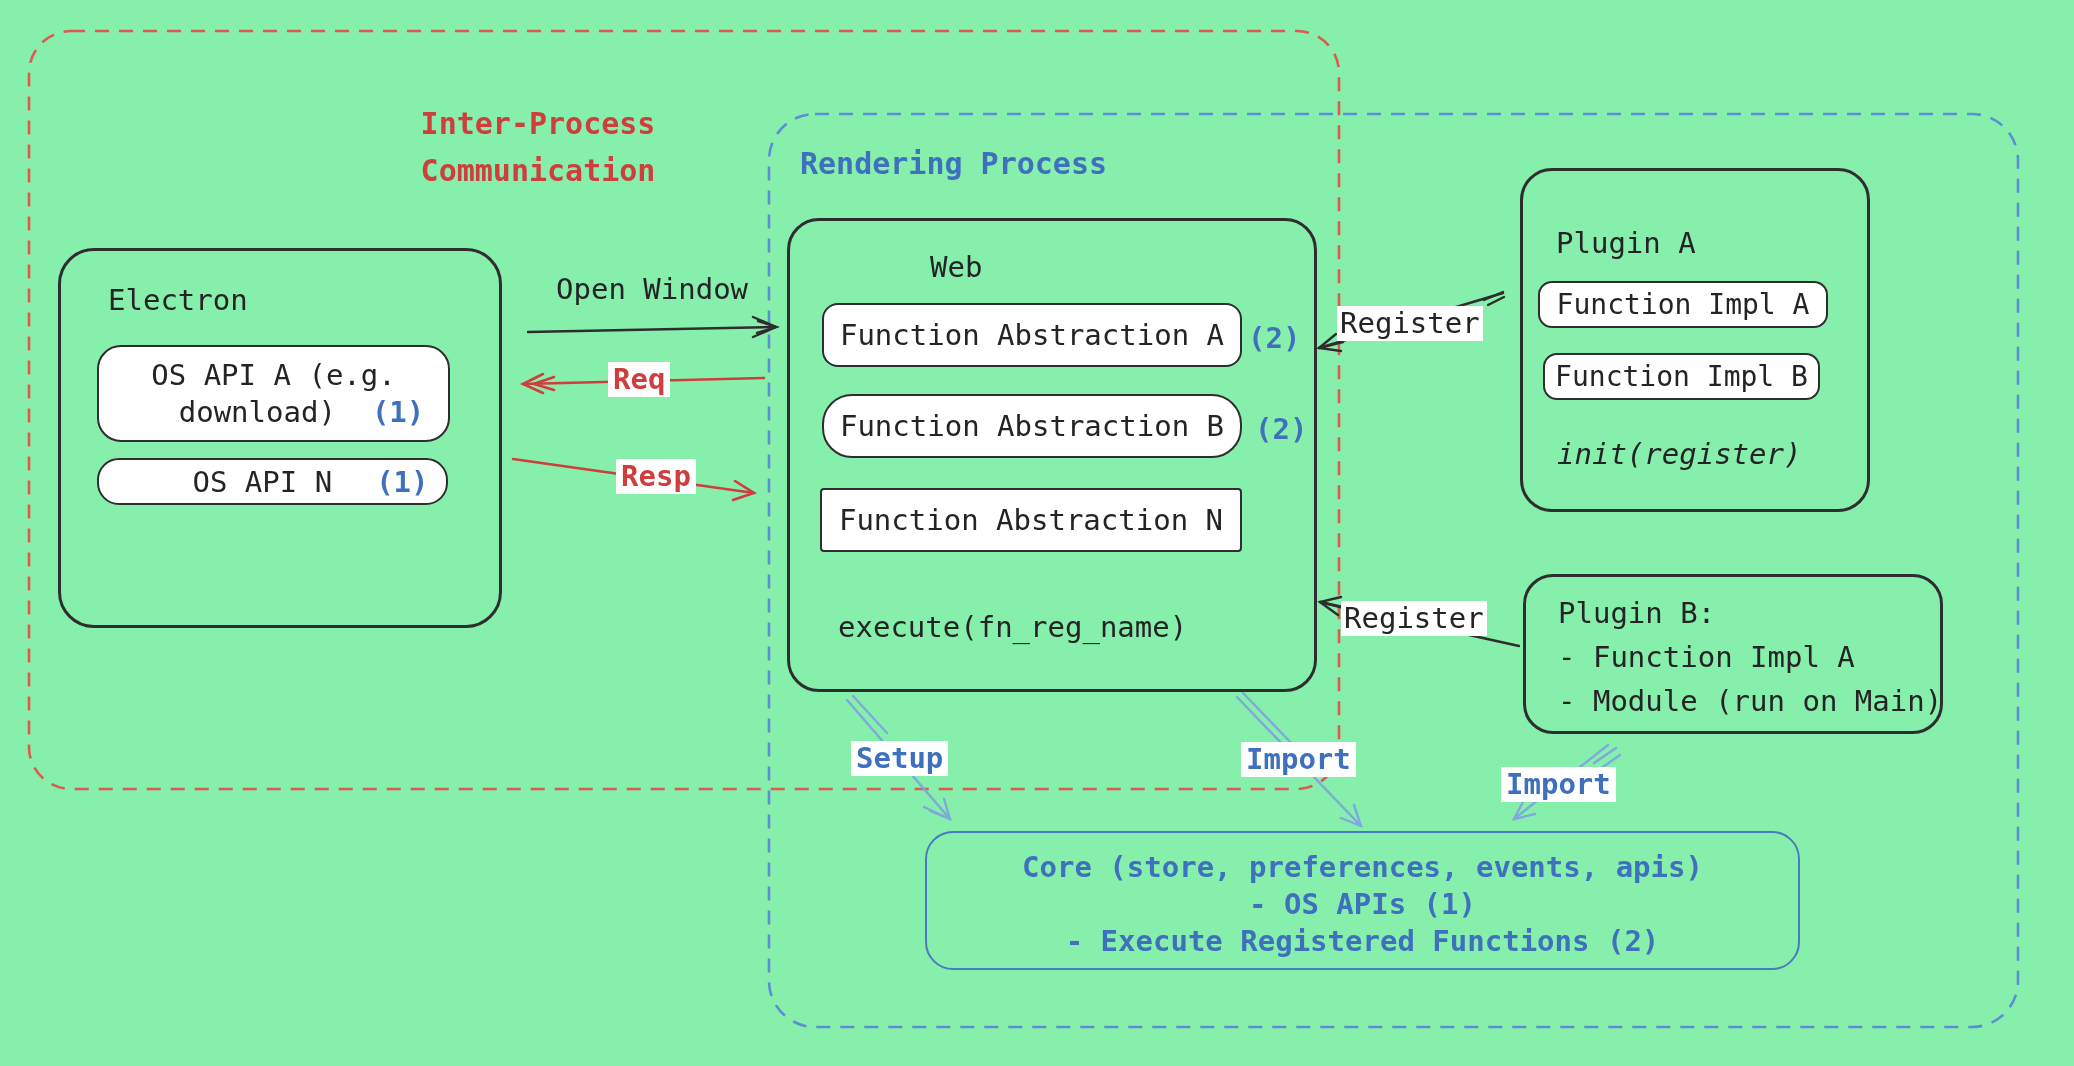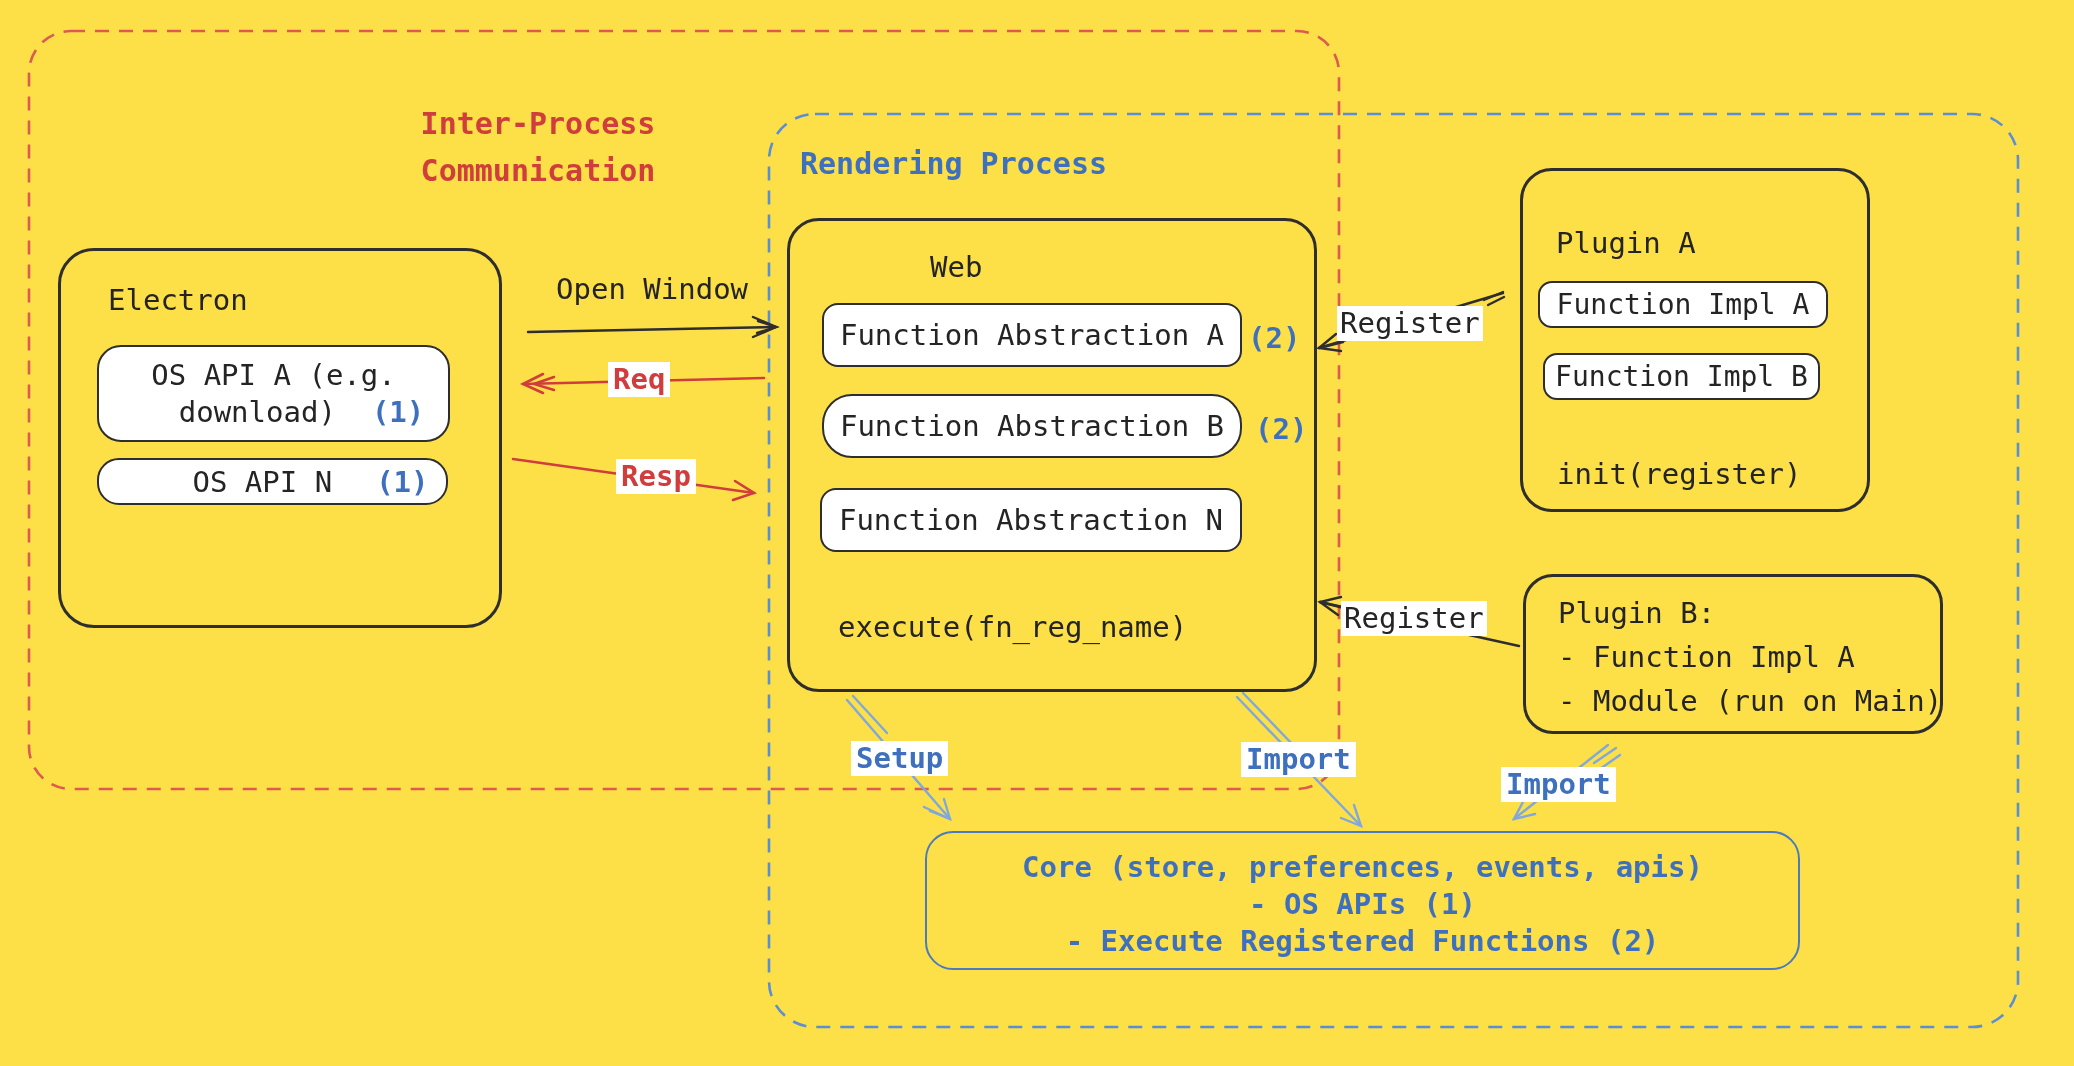--- a/index.html
+++ b/index.html
@@ -1,17 +1,17 @@
 <!DOCTYPE html>
 <html><head>
 <meta charset="utf-8">
 <style>
   html,body{margin:0;padding:0;background:#ffffff;}
   #canvas{
-    position:relative;width:2074px;height:1066px;background:#fde047;
+    position:relative;width:2074px;height:1066px;background:#86efac;
     font-family:"DejaVu Sans Mono","Liberation Mono",monospace;
     color:#242424;overflow:hidden;
   }
   .abs{position:absolute;}
   svg.layer{position:absolute;left:0;top:0;z-index:1;}
   .box{position:absolute;z-index:2;border:3px solid #2e2e2e;border-radius:30px;background:transparent;box-sizing:border-box;}
   .innerbox{position:absolute;z-index:2;border:2.5px solid #2e2e2e;background:#fff;box-sizing:border-box;
     display:flex;align-items:center;justify-content:center;font-size:29px;font-weight:500;}
   .title{position:absolute;z-index:2;font-size:29px;font-weight:500;white-space:nowrap;}
   .arrow-label{position:absolute;z-index:3;font-size:29px;font-weight:600;white-space:nowrap;
@@ -32,31 +32,31 @@
   #os-api-a .row{display:flex;align-items:center;gap:36px;transform:translateX(28px);}
   #os-api-n{left:97px;top:458px;width:351px;height:47px;border-radius:22px;}
   #os-api-n .row{display:flex;align-items:center;gap:44px;transform:translateX(38px);}
   .inline-marker{color:#3e70be;font-weight:600;}
 
   
   #web-box{left:787px;top:218px;width:530px;height:474px;border-radius:32px;}
   #web-title{left:930px;top:250px;}
   #fa-a{left:822px;top:303px;width:420px;height:64px;border-radius:16px;}
   #fa-b{left:822px;top:394px;width:420px;height:64px;border-radius:30px;}
-  #fa-n{left:820px;top:488px;width:422px;height:64px;border-radius:16px;}
+  #fa-n{left:820px;top:488px;width:422px;height:64px;border-radius:4px;}
   #fa-a-marker{left:1248px;top:321px;}
   #fa-b-marker{left:1255px;top:412px;}
   #execute-label{left:838px;top:610px;}
 
   
   #plugin-a-box{left:1520px;top:168px;width:350px;height:344px;border-radius:32px;}
   #plugin-a-title{left:1556px;top:226px;}
   #fi-a{left:1538px;top:281px;width:290px;height:47px;border-radius:14px;font-size:28px;}
   #fi-b{left:1543px;top:353px;width:277px;height:47px;border-radius:14px;font-size:28px;}
-  #init-label{left:1557px;top:457px;}
+  #init-label{left:1557px;top:437px;font-style:italic;}
 
   
   #plugin-b-box{left:1523px;top:574px;width:420px;height:160px;border-radius:30px;
     padding:14px 0 0 32px;font-size:29px;font-weight:500;line-height:44px;}
   #plugin-b-box div{white-space:nowrap;}
 
   
   #core-box{left:925px;top:831px;width:875px;height:139px;border:2.5px solid #4a7cbd;border-radius:28px;
     z-index:2;position:absolute;box-sizing:border-box;text-align:center;padding-top:16px;
     font-size:29px;font-weight:600;color:#3e70be;line-height:37px;}

